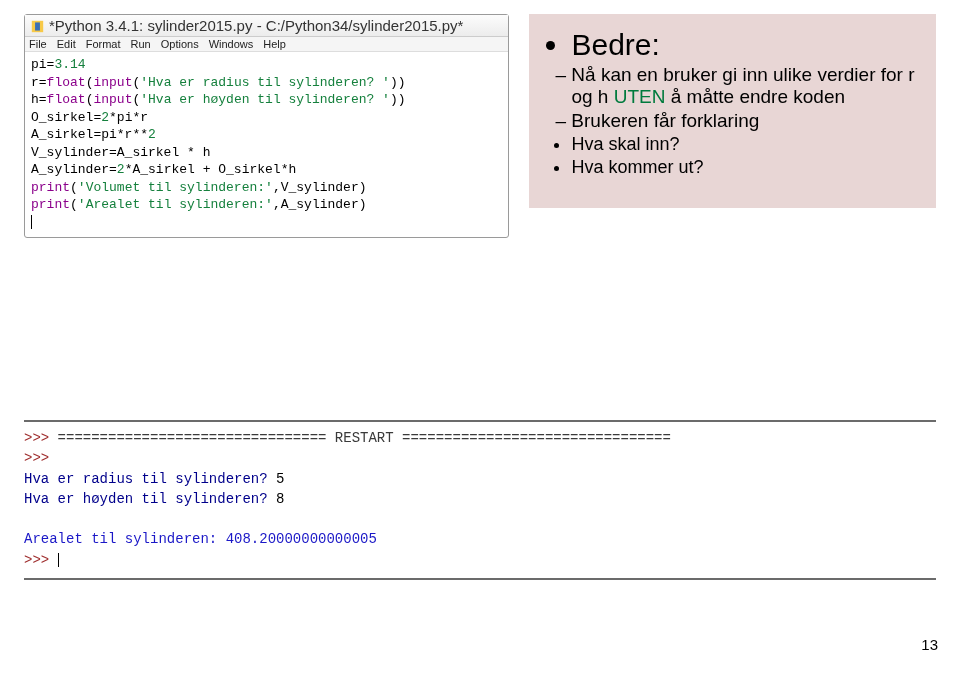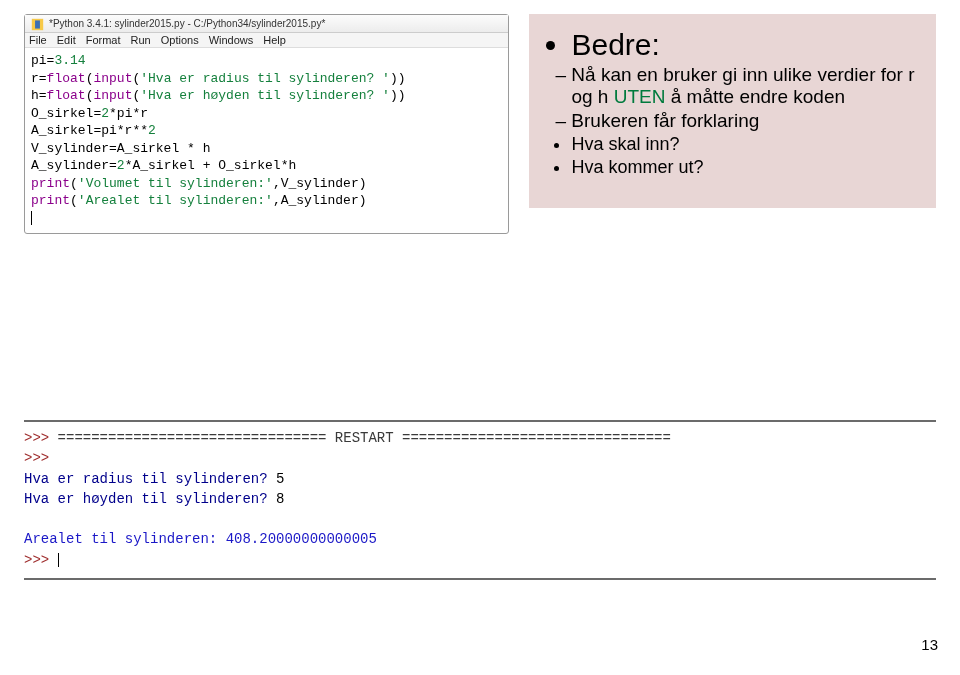--- a/index.html
+++ b/index.html
@@ -37,21 +37,21 @@
     align-items: center;
     gap: 5px;
   }
   .idle-icon {
     width: 13px;
     height: 13px;
     display: inline-block;
   }
   .idle-title {
     font-family: "Segoe UI", Tahoma, Arial, sans-serif;
-    font-size: 10px;
+    font-size: 15px;
     color: #333;
   }
   .menubar {
     background: #f5f5f5;
     border-bottom: 1px solid #ddd;
     padding: 1px 4px;
     display: flex;
     gap: 10px;
   }
   .menubar span {

